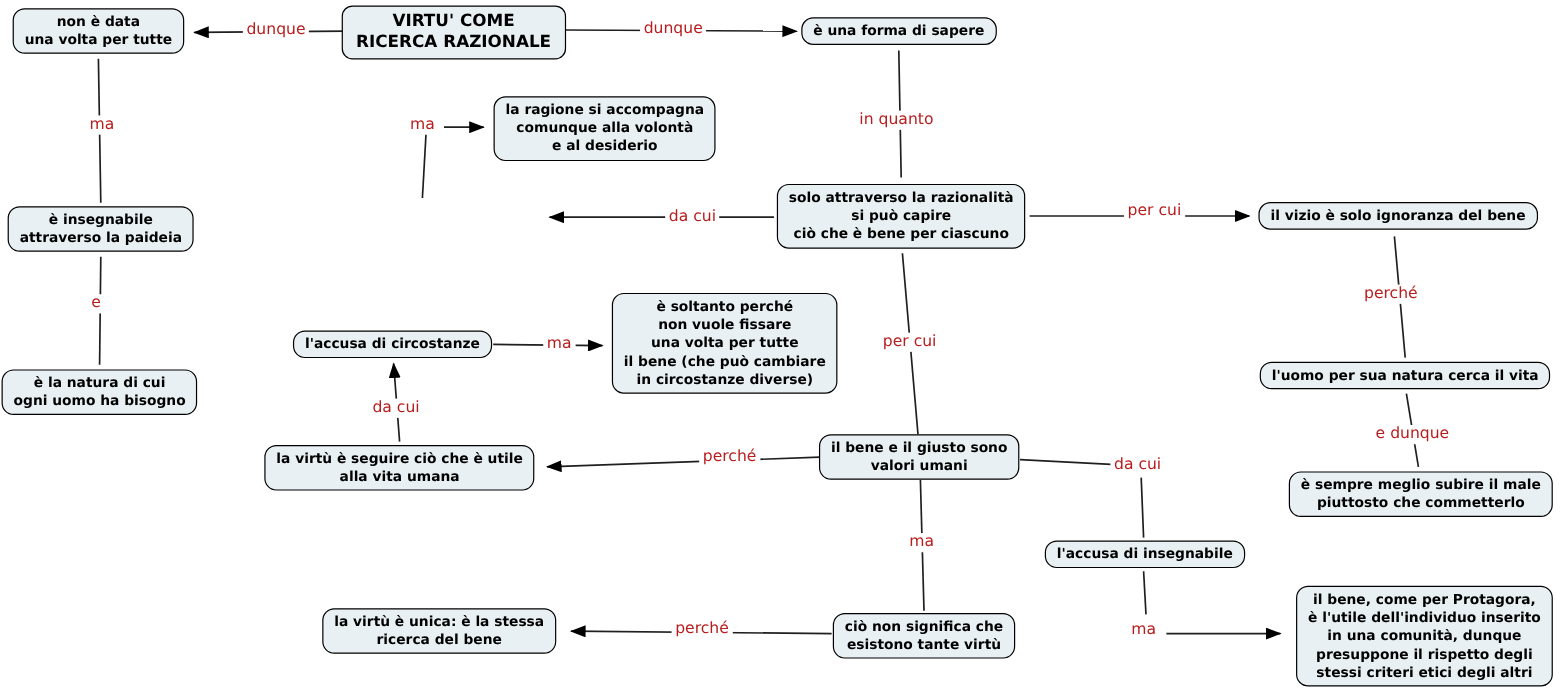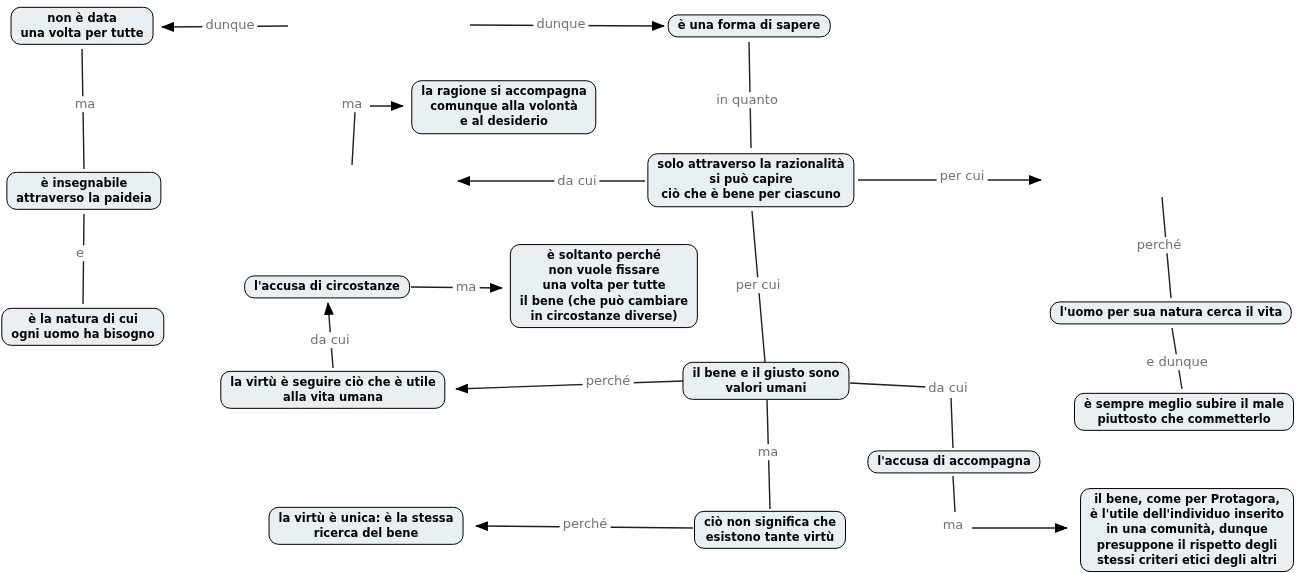--- a/index.html
+++ b/index.html
@@ -13,21 +13,21 @@
   .node {
     position:absolute; transform:translate(-50%,-50%);
     background:#e8f0f3; border:1.5px solid #000000; border-radius:10px;
     padding:3px 9px; font-size:11.5px; font-weight:bold; color:#000000;
     text-align:center; white-space:pre-line; line-height:1.32;
     width:max-content; max-width:250px; z-index:2; box-sizing:border-box;
   }
   .node.root { font-size:14px; padding:3px 11px; border-radius:9px; }
   .link-label {
     position:absolute; transform:translate(-50%,-50%);
-    background:#ffffff; padding:0 3px; font-size:13px; color:#737373;
+    background:#ffffff; padding:0 3px; font-size:13px; color:#b91c1c;
     white-space:nowrap; z-index:1; line-height:1.2;
   }
 </style>
 </head>
 <body>
 
 <div class="canvas">
 
   <svg width="1302" height="573" viewBox="0 0 1302 573">
     <defs>
@@ -51,47 +51,50 @@
     <path class="edge" d="M333,368 L328,303" marker-end="url(#arrow)"></path>
     <path class="edge" d="M683,381 L456,389" marker-end="url(#arrow)"></path>
     <path class="edge" d="M850,383 L946,388"></path>
     <path class="edge" d="M951,398 L953,448"></path>
     <path class="edge" d="M767,400 L770,509"></path>
     <path class="edge" d="M693,528 L476,526" marker-end="url(#arrow)"></path>
     <path class="edge" d="M953,476 L955,512"></path>
     <path class="edge" d="M972,528 L1067,528" marker-end="url(#arrow)"></path>
   </svg>
 
+  <div class="node root" style="left:378px; top:27px">VIRTU' COME
+RICERCA RAZIONALE</div>
   <div class="node" style="left:82px; top:26px">non è data
 una volta per tutte</div>
   <div class="node" style="left:749px; top:26px">è una forma di sapere</div>
   <div class="node" style="left:504px; top:107px">la ragione si accompagna
 comunque alla volontà
 e al desiderio</div>
   <div class="node" style="left:751px; top:180px">solo attraverso la razionalità
 si può capire
 ciò che è bene per ciascuno</div>
+  <div class="node" style="left:1165px; top:180px">il vizio è solo ignoranza del bene</div>
   <div class="node" style="left:84px; top:191px">è insegnabile
 attraverso la paideia</div>
   <div class="node" style="left:83px; top:327px">è la natura di cui
 ogni uomo ha bisogno</div>
   <div class="node" style="left:327px; top:287px">l'accusa di circostanze</div>
   <div class="node" style="left:604px; top:286px">è soltanto perché
 non vuole fissare
 una volta per tutte
 il bene (che può cambiare
 in circostanze diverse)</div>
   <div class="node" style="left:1171px; top:313px">l'uomo per sua natura cerca il vita</div>
   <div class="node" style="left:333px; top:390px">la virtù è seguire ciò che è utile
 alla vita umana</div>
   <div class="node" style="left:766px; top:381px">il bene e il giusto sono
 valori umani</div>
   <div class="node" style="left:1184px; top:412px">è sempre meglio subire il male
 piuttosto che commetterlo</div>
-  <div class="node" style="left:954px; top:462px">l'accusa di accompagna</div>
+  <div class="node" style="left:954px; top:462px">l'accusa di insegnabile</div>
   <div class="node" style="left:366px; top:526px">la virtù è unica: è la stessa
 ricerca del bene</div>
   <div class="node" style="left:770px; top:530px">ciò non significa che
 esistono tante virtù</div>
   <div class="node" style="left:1187px; top:530px">il bene, come per Protagora,
 è l'utile dell'individuo inserito
 in una comunità, dunque
 presuppone il rispetto degli
 stessi criteri etici degli altri</div>
 

